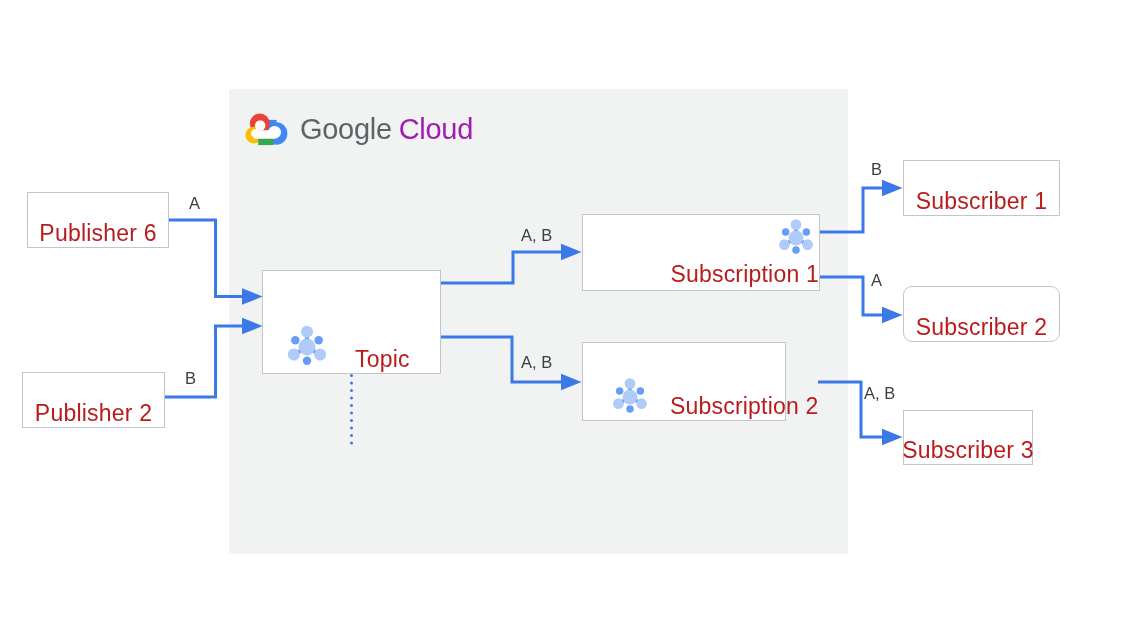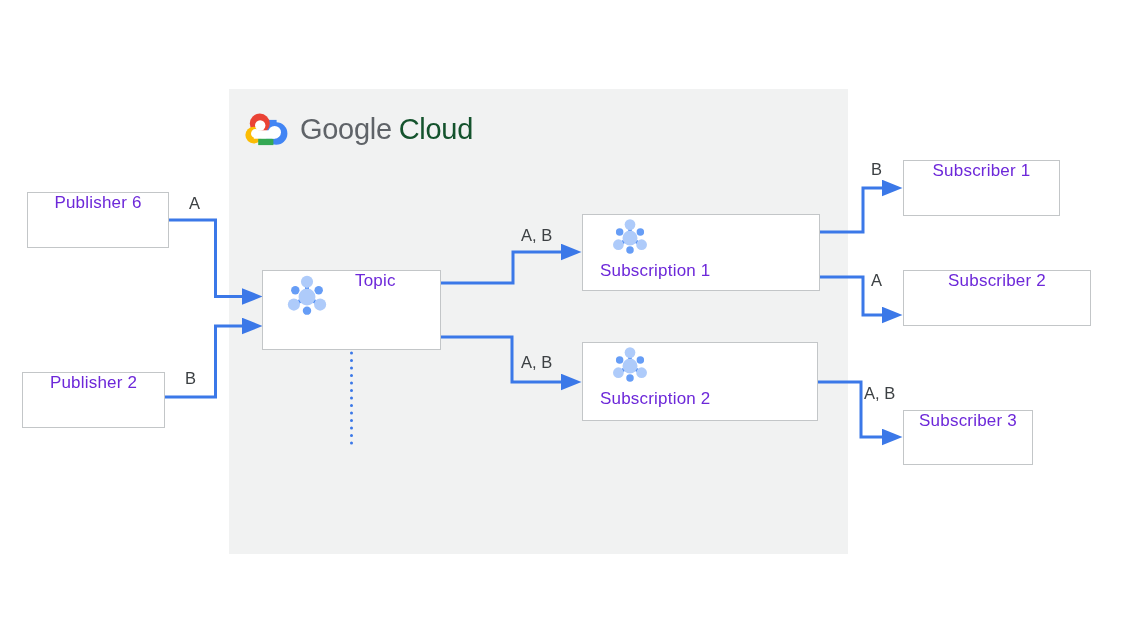--- a/index.html
+++ b/index.html
@@ -1,29 +1,29 @@
 <!DOCTYPE html>
 <html><head>
 <meta charset="utf-8">
 <style>
   html,body{margin:0;padding:0;background:#ffffff;font-family:"Liberation Sans","DejaVu Sans",sans-serif;}
   #canvas{position:relative;width:1122px;height:629px;background:#ffffff;overflow:hidden;}
   #panel{position:absolute;left:229px;top:89px;width:619px;height:465px;background:#f1f2f2;}
   #edges-svg{position:absolute;left:0;top:0;width:1122px;height:629px;pointer-events:none;}
   .connector{fill:none;stroke:#3b78e8;stroke-width:3;}
   .connector-dotted{fill:none;stroke:#3b78e8;stroke-width:3;stroke-linecap:round;stroke-dasharray:0.1 7.4;}
-  .node{position:absolute;background:#ffffff;border:1px solid #c3c6c8;display:flex;align-items:flex-start;
-        color:#6d28d9;font-size:17px;letter-spacing:0.2px;box-sizing:border-box;}
+  .node{position:absolute;background:#ffffff;border:1px solid #c3c6c8;display:flex;align-items:flex-end;
+        color:#b91c1c;font-size:23px;letter-spacing:0.2px;box-sizing:border-box;}
   .node.centered{justify-content:center;}
   .node .label{white-space:nowrap;}
   .edge-label{position:absolute;color:#3c4043;font-size:16.5px;line-height:19px;white-space:nowrap;}
   #logo{position:absolute;left:243px;top:110px;display:flex;align-items:center;}
   #logo .logo-text{margin-left:9px;font-size:29px;color:#5f6368;letter-spacing:-0.3px;}
   #logo .logo-text .primary{font-weight:500;}
-  #logo .logo-text .secondary{font-weight:400;margin-left:7px;color:#14532d;text-align:center;}
+  #logo .logo-text .secondary{font-weight:400;margin-left:7px;color:#a21caf;text-align:center;}
   .pubsub-icon{flex:0 0 auto;}
 </style>
 </head>
 <body>
 
 <svg width="0" height="0" style="position:absolute">
   <defs>
     <g id="pubsub-glyph">
       <line x1="24" y1="24" x2="24" y2="10" stroke="#4285f4" stroke-width="3.6"></line>
       <line x1="24" y1="24" x2="11.9" y2="31" stroke="#4285f4" stroke-width="3.6"></line>
@@ -77,47 +77,47 @@
   </div>
 
   <div class="node centered" style="left:27px;top:192px;width:142px;height:56px;">
     <span class="label">Publisher 6</span>
   </div>
 
   <div class="node centered" style="left:22px;top:372px;width:143px;height:56px;">
     <span class="label">Publisher 2</span>
   </div>
 
-  <div class="node" style="left:262px;top:270px;width:179px;height:80px;">
+  <div class="node" style="left:262px;top:270px;width:179px;height:104px;">
     <svg class="pubsub-icon" width="52" height="52" viewBox="0 0 48 48" style="margin-left:18px;">
         <use href="#pubsub-glyph"></use>
       </svg>
     <span class="label" style="margin-left:22px;">Topic</span>
   </div>
 
 
   <div class="node" style="left:582px;top:214px;width:238px;height:77px;flex-direction:column;">
     <svg class="pubsub-icon" width="46" height="46" viewBox="0 0 48 48" style="margin-left:24px;">
         <use href="#pubsub-glyph"></use>
       </svg>
     <span class="label" style="margin-left:17px;">Subscription 1</span>
   </div>
 
-  <div class="node" style="left:582px;top:342px;width:236px;height:79px;flex-direction:column;">
+  <div class="node" style="left:582px;top:342px;width:204px;height:79px;">
     <svg class="pubsub-icon" width="46" height="46" viewBox="0 0 48 48" style="margin-left:24px;">
         <use href="#pubsub-glyph"></use>
       </svg>
     <span class="label" style="margin-left:17px;">Subscription 2</span>
   </div>
 
   <div class="node centered" style="left:903px;top:160px;width:157px;height:56px;">
     <span class="label">Subscriber 1</span>
   </div>
 
-  <div class="node centered" style="left:903px;top:270px;width:188px;height:56px;">
+  <div class="node centered" style="left:903px;top:286px;width:157px;height:56px;border-radius:9px;">
     <span class="label">Subscriber 2</span>
   </div>
 
   <div class="node centered" style="left:903px;top:410px;width:130px;height:55px;">
     <span class="label">Subscriber 3</span>
   </div>
 
   <div class="edge-label" style="left:189px;top:194px;">A</div>
   <div class="edge-label" style="left:185px;top:369px;">B</div>
   <div class="edge-label" style="left:521px;top:226px;">A, B</div>

